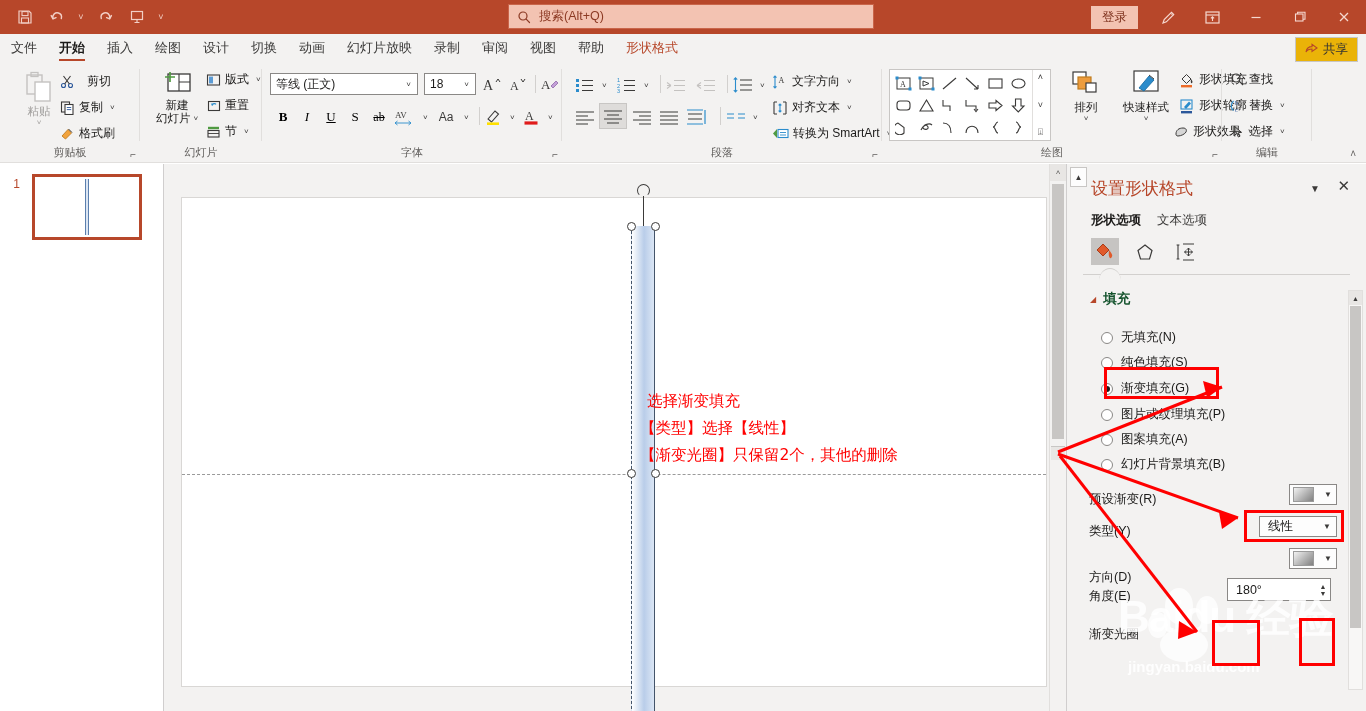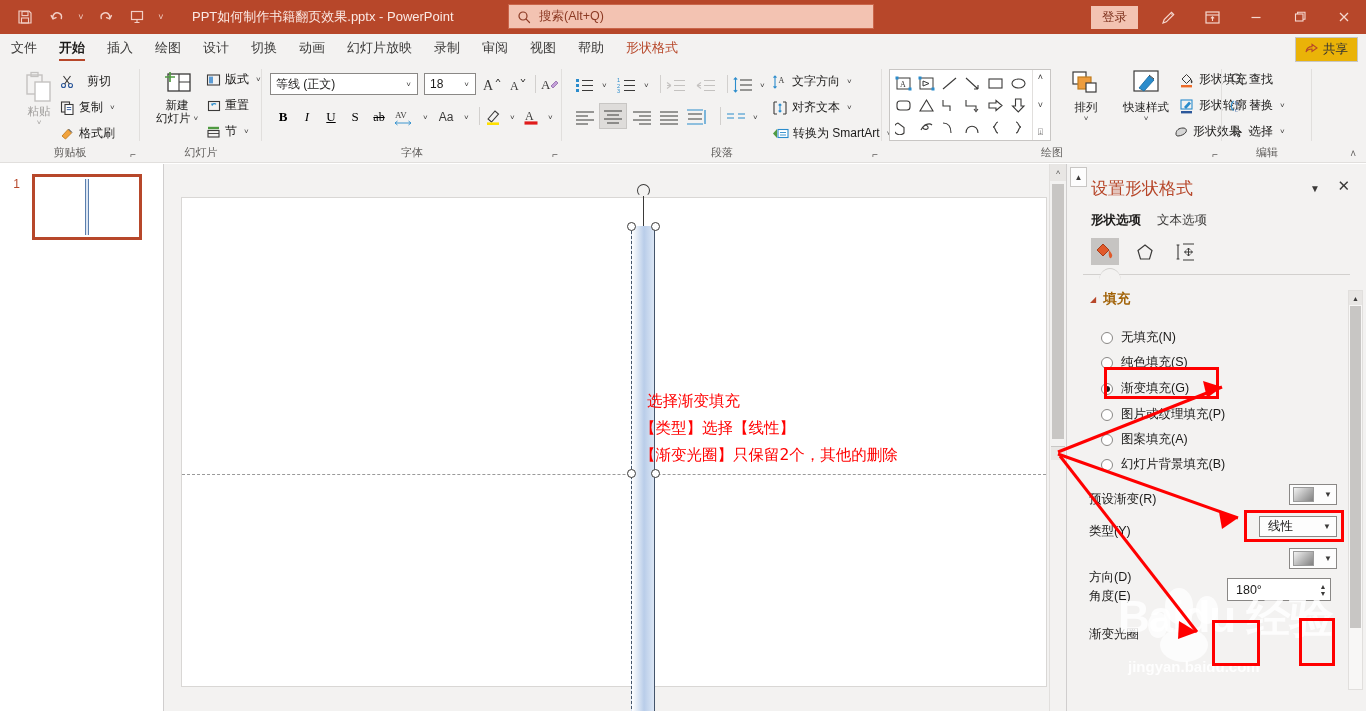--- a/index.html
+++ b/index.html
@@ -211,21 +211,21 @@
     position:absolute; left: 16px; right: 16px; top: 110px; height: 1px; background:#d2d0ce;
   }
   .pane-divider::after{
     content:""; position:absolute; left: 16px; top:-6px; width:22px; height:12px;
     border-top:1px solid #d2d0ce; border-radius: 50% 50% 0 0 / 100% 100% 0 0;
     background:#f3f2f1;
   }
 
   .sec-head { position:absolute; left: 23px; top: 126px; display:flex; align-items:center; gap:7px; }
   .sec-head .tri { font-size: 8px; color:#b7472a; }
-  .sec-head .t { font-size: 13.5px; color:#a16207; font-weight: bold; }
+  .sec-head .t { font-size: 13.5px; color:#14532d; font-weight: bold; }
 
   .radio-row { position:absolute; left: 34px; display:flex; align-items:center; gap: 8px; }
   .radio {
     width: 12px; height: 12px; border-radius: 50%;
     border: 1px solid #8a8886; background:#fff;
     display:flex; align-items:center; justify-content:center;
   }
   .radio.checked::after { content:""; width:6px; height:6px; border-radius:50%; background:#1b1a19; }
   .radio-row .rl { font-size: 12.5px; color:#1b1a19; }
 
@@ -297,21 +297,20 @@
           </svg>
       </div>
       <div class="qat-btn">
         <svg width="16" height="16" viewBox="0 0 16 16">
             <rect x="2.5" y="2.5" width="11" height="8" fill="none" stroke="#f2cfc6" stroke-width="1.2"></rect>
             <path d="M8 10.5v3 M5.5 13.5h5" stroke="#f2cfc6" stroke-width="1.2"></path>
           </svg>
       </div>
       <div class="qat-caret">˅</div>
     </div>
-    <div class="doc-title">PPT如何制作书籍翻页效果.pptx  -  PowerPoint</div>
 
     <div class="searchbox">
       <span class="magnifier">
         <svg width="14" height="14" viewBox="0 0 14 14">
             <circle cx="6" cy="6" r="4" fill="none" stroke="#8c3a24" stroke-width="1.2"></circle>
             <path d="M9.2 9.2 L12.5 12.5" stroke="#8c3a24" stroke-width="1.2" stroke-linecap="round"></path>
           </svg>
       </span>
       <span class="search-ph">搜索(Alt+Q)</span>
     </div>

